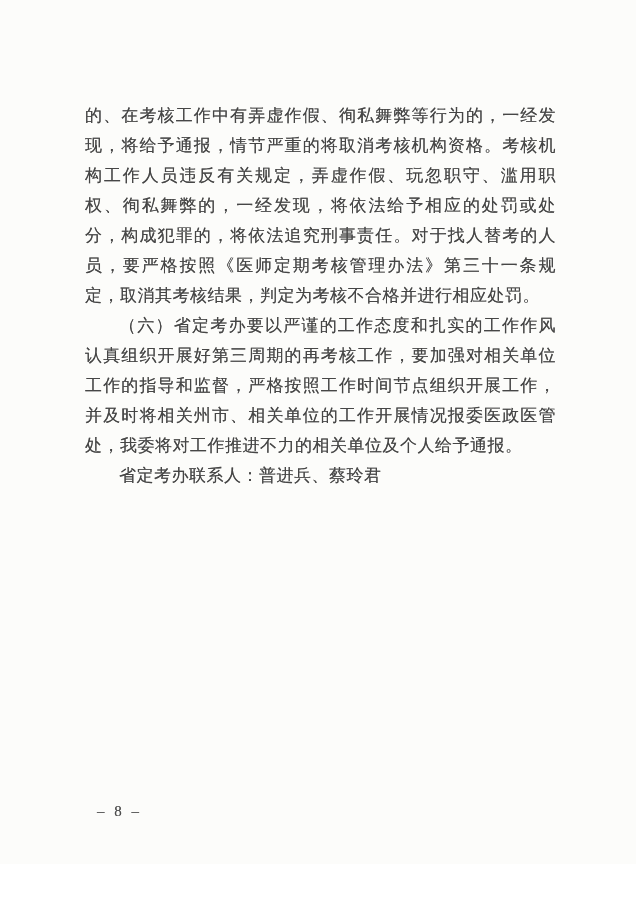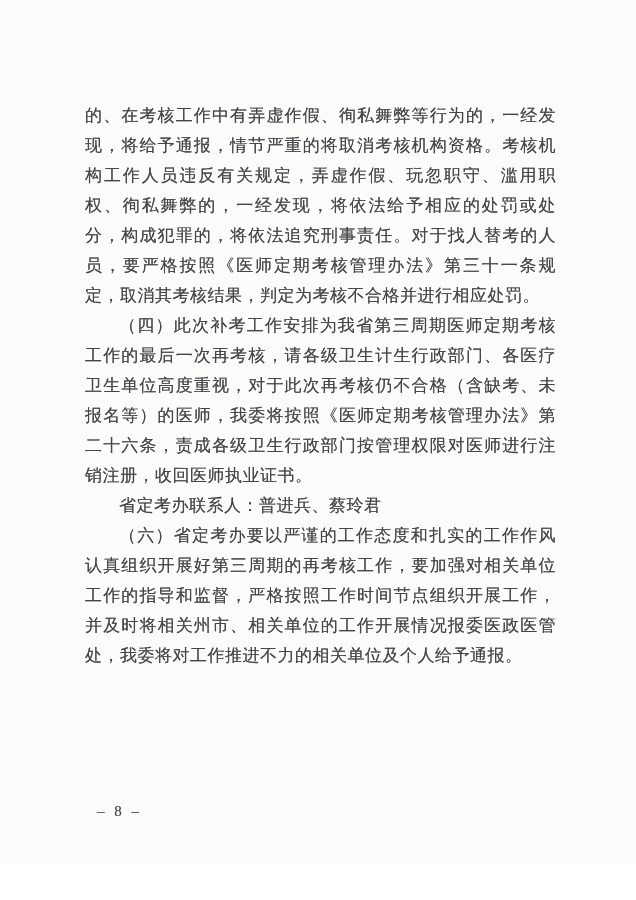--- a/index.html
+++ b/index.html
@@ -44,18 +44,17 @@
     color: #4e4e4e;
     text-shadow: 0 0 0.6px rgba(80, 80, 80, 0.75);
   }
 </style>
 </head>
 <body>
 
 <div class="page">
   <div class="text-block">
     <p>的、在考核工作中有弄虚作假、徇私舞弊等行为的，一经发现，将给予通报，情节严重的将取消考核机构资格。考核机构工作人员违反有关规定，弄虚作假、玩忽职守、滥用职权、徇私舞弊的，一经发现，将依法给予相应的处罚或处分，构成犯罪的，将依法追究刑事责任。对于找人替考的人员，要严格按照《医师定期考核管理办法》第三十一条规定，取消其考核结果，判定为考核不合格并进行相应处罚。</p>
-    <p class="indent">（四）此次补考工作安排为我省第三周期医师定期考核工作的最后一次再考核，请各级卫生计生行政部门、各医疗卫生单位高度重视，对于此次再考核仍不合格（含缺考、未报名等）的医师，我委将按照《医师定期考核管理办法》第二十六条，责成各级卫生行政部门按管理权限对医师进行注销注册，收回医师执业证书。</p>
+    <p class="indent">（六）省定考办要以严谨的工作态度和扎实的工作作风认真组织开展好第三周期的再考核工作，要加强对相关单位工作的指导和监督，严格按照工作时间节点组织开展工作，并及时将相关州市、相关单位的工作开展情况报委医政医管处，我委将对工作推进不力的相关单位及个人给予通报。</p>
     <p class="indent">省定考办联系人：普进兵、蔡玲君</p>
-    <p class="indent">（六）省定考办要以严谨的工作态度和扎实的工作作风认真组织开展好第三周期的再考核工作，要加强对相关单位工作的指导和监督，严格按照工作时间节点组织开展工作，并及时将相关州市、相关单位的工作开展情况报委医政医管处，我委将对工作推进不力的相关单位及个人给予通报。</p>
   </div>
   <div class="page-number">– 8 –</div>
 </div>
 
 </body></html>

